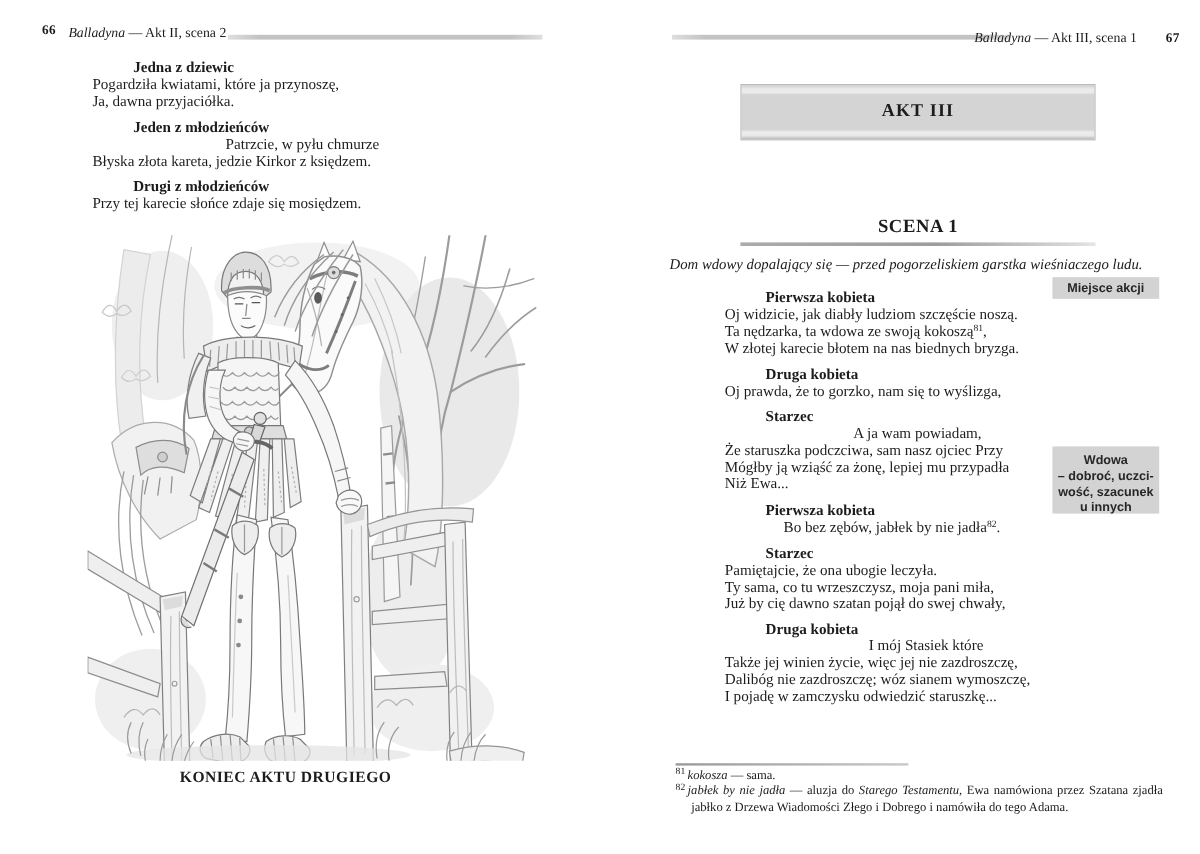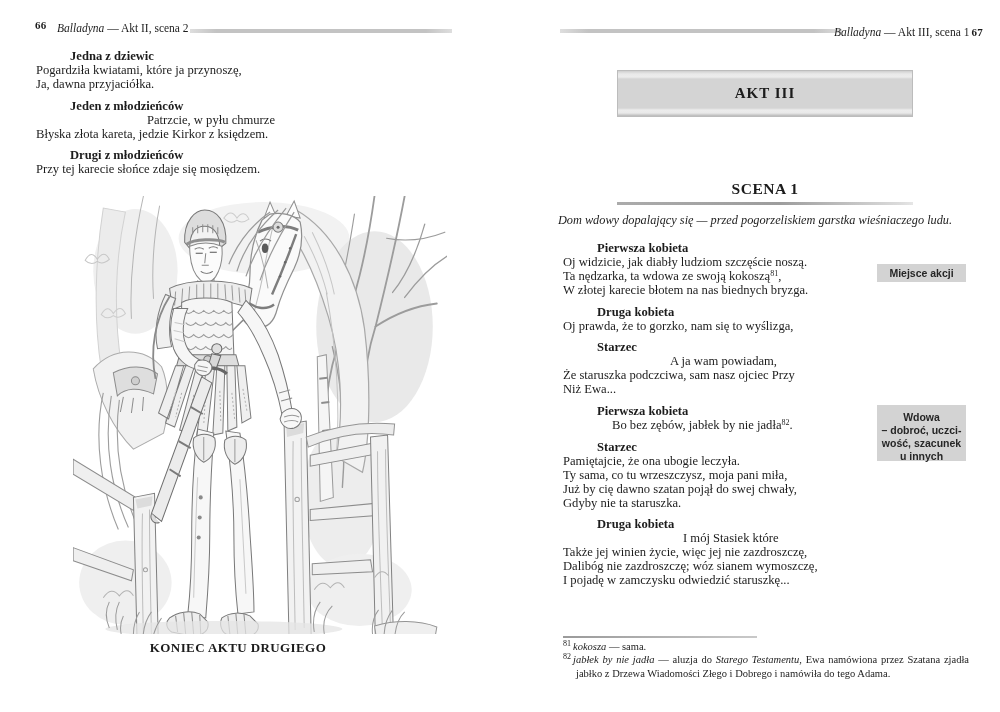--- a/index.html
+++ b/index.html
@@ -13,21 +13,21 @@
 
   
   .pnum{font-weight:bold;font-size:11px;letter-spacing:0.3px;}
   .running-title{font-size:11.5px;}
   .running-title .bk{font-style:italic;}
   .header-bar{position:absolute;height:4px;
     background:linear-gradient(to right,#dedede,#c3c3c3 10%,#c3c3c3 90%,#dedede);}
 
   
   .speeches{position:absolute;}
-  .speech{margin-bottom:8px;}
+  .speech{margin-bottom:8px;margin-left:41px;}
   .speaker{font-weight:bold;font-size:12.6px;line-height:13.9px;padding-left:34px;white-space:nowrap;}
   .vline{font-size:12.6px;line-height:13.9px;white-space:nowrap;}
   .vline sup, .fn sup{font-size:8px;vertical-align:4px;line-height:0;}
 
   
   .act-caption{position:absolute;left:36px;top:640px;width:404px;text-align:center;
     font-weight:bold;font-size:13px;letter-spacing:0.4px;}
 
   
   .akt-box{position:absolute;left:117px;top:70px;width:294px;height:45px;
@@ -37,21 +37,21 @@
   .akt-box .akt-label{font-weight:bold;font-size:15px;letter-spacing:1px;}
   .scena-title{position:absolute;left:117px;top:180px;width:296px;text-align:center;
     font-weight:bold;font-size:15.5px;letter-spacing:0.5px;}
   .scena-underline{position:absolute;left:117px;top:202px;width:296px;height:3px;
     background:linear-gradient(to right,#ababab,#9d9d9d 55%,#dcdcdc 96%,#e6e6e6);}
   .stage-direction{position:absolute;left:35px;top:213px;width:440px;text-align:center;
     font-style:italic;font-size:12.3px;}
 
   .margin-note{position:absolute;left:377px;width:89px;background:#d3d3d3;
     font-family:"Liberation Sans", sans-serif;font-weight:bold;font-size:10.5px;color:#262626;
-    text-align:center;white-space:pre-line;line-height:13px;margin-top:33px;}
+    text-align:center;white-space:pre-line;line-height:13px;}
   #note-miejsce{top:231px;height:18px;line-height:18px;}
   #note-wdowa{top:372px;height:50px;padding-top:6px;}
 
   
   .fn-rule{position:absolute;left:63px;top:636px;width:194px;height:2px;
     background:linear-gradient(to right,#9a9a9a,#c9c9c9);}
   .footnotes{position:absolute;left:63px;top:640px;width:406px;font-size:10.5px;line-height:13.4px;}
   .fn{text-align:justify;padding-left:13px;text-indent:-13px;}
   .fn .it{font-style:italic;margin-top:10px;}
   .fn sup{margin-right:2px;}
@@ -229,21 +229,21 @@
       </g>
       <path d="M30,400 q8,-12 16,-2 q8,-10 14,0 M240,392 q8,-12 16,-2 q8,-10 14,0 M300,380 q7,-11 14,-2" fill="none" stroke="#b3b3b3"></path>
     </g>
   </svg>
 
   <div class="act-caption">KONIEC AKTU DRUGIEGO</div>
 </div>
 
 <div class="page" id="page-right">
   <div class="header-bar" style="left:60px;top:29px;width:282px;"></div>
-  <div style="position:absolute;right:17px;top:22px;white-space:nowrap;"><span class="running-title"><span class="bk">Balladyna</span><span> — Akt III, scena 1</span></span><span class="pnum" style="margin-left:2px;">67</span></div>
+  <div style="position:absolute;right:17px;top:22px;white-space:nowrap;"><span class="running-title"><span class="bk">Balladyna</span><span> — Akt III, scena 1</span></span><span class="pnum" style="margin-left:24px;">67</span></div>
 
   <div class="akt-box">
     <span class="akt-label">AKT III</span>
   </div>
 
   <div class="scena-title">SCENA 1</div>
   <div class="scena-underline"></div>
 
   <div class="stage-direction">Dom wdowy dopalający się — przed pogorzeliskiem garstka wieśniaczego ludu.</div>
 
@@ -261,32 +261,32 @@
       <div class="vline">W złotej karecie błotem na nas biednych bryzga.</div>
     </div>
     <div class="speech">
       <div class="speaker">Druga kobieta</div>
       <div class="vline">Oj prawda, że to gorzko, nam się to wyślizga,</div>
     </div>
     <div class="speech">
       <div class="speaker">Starzec</div>
       <div class="vline" style="padding-left:107px;">A ja wam powiadam,</div>
       <div class="vline">Że staruszka podczciwa, sam nasz ojciec Przy</div>
+      <div class="vline">Mógłby ją wziąść za żonę, lepiej mu przypadła</div>
       <div class="vline">Niż Ewa...</div>
     </div>
     <div class="speech">
       <div class="speaker">Pierwsza kobieta</div>
       <div class="vline" style="padding-left:49px;"><span>Bo bez zębów, jabłek by nie jadła</span><sup>82</sup><span>.</span></div>
     </div>
     <div class="speech">
       <div class="speaker">Starzec</div>
       <div class="vline">Pamiętajcie, że ona ubogie leczyła.</div>
       <div class="vline">Ty sama, co tu wrzeszczysz, moja pani miła,</div>
       <div class="vline">Już by cię dawno szatan pojął do swej chwały,</div>
-      <div class="vline">Gdyby nie ta staruszka.</div>
     </div>
     <div class="speech">
       <div class="speaker">Druga kobieta</div>
       <div class="vline" style="padding-left:120px;">I mój Stasiek które</div>
       <div class="vline">Także jej winien życie, więc jej nie zazdroszczę,</div>
       <div class="vline">Dalibóg nie zazdroszczę; wóz sianem wymoszczę,</div>
       <div class="vline">I pojadę w zamczysku odwiedzić staruszkę...</div>
     </div>
   </div>
 

